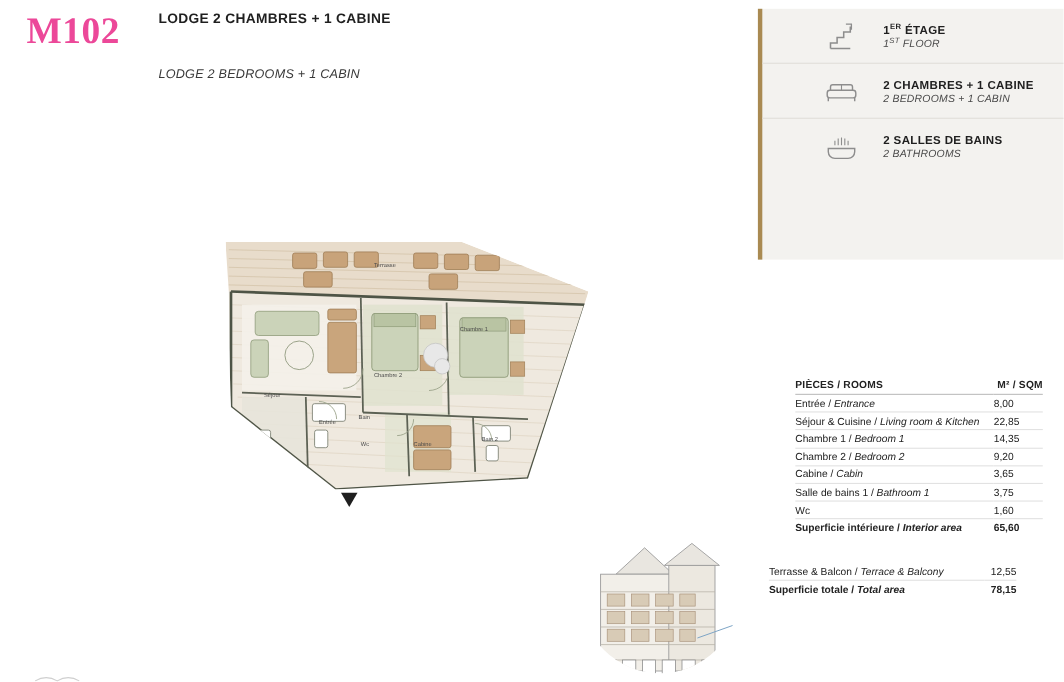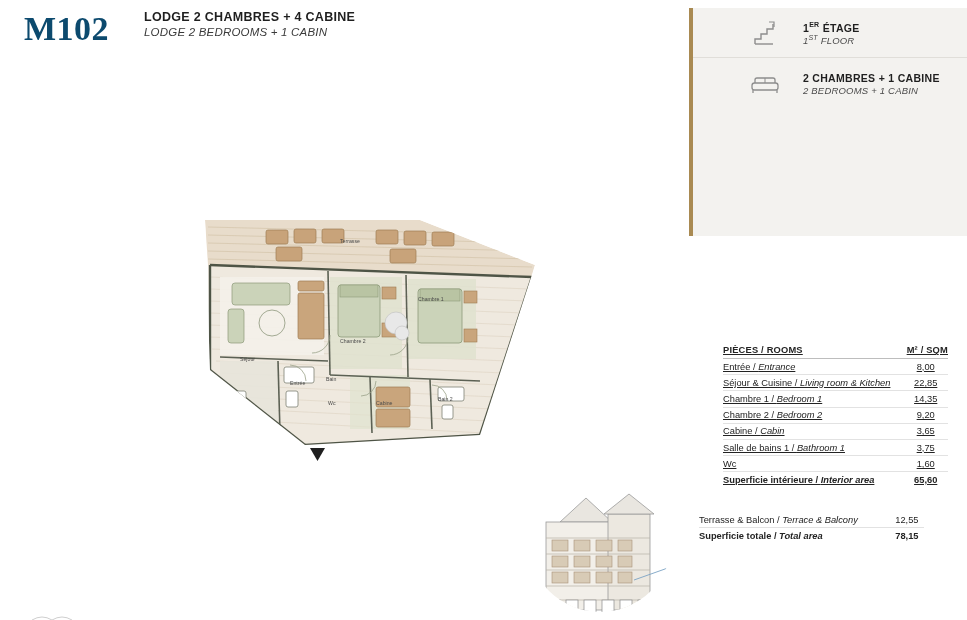--- a/index.html
+++ b/index.html
@@ -18,39 +18,40 @@
 
   
   .ref-code {
     position: absolute;
     left: 24px;
     top: 10px;
     font-family: "Liberation Serif", serif;
     font-size: 34px;
     font-weight: bold;
     letter-spacing: 0.5px;
-    color: #0c4a6e;
+    color: #ec4899;
   }
   .title-block {
     position: absolute;
     left: 144px;
     top: 9px;
     line-height: 1.3;
   }
   .title-fr {
     font-size: 12.5px;
     font-weight: bold;
     letter-spacing: 0.3px;
     color: #1f1f1f;
   }
   .title-en {
     font-size: 11.5px;
     font-style: italic;
     color: #3a3a3a;
     letter-spacing: 0.2px;
+    margin-top: 36px;
   }
 
   
   .info-panel {
     position: absolute;
     left: 689px;
     top: 8px;
     width: 278px;
     height: 228px;
     background: #f3f2ef;
@@ -105,37 +106,36 @@
     position: absolute;
     left: 723px;
     top: 345px;
     width: 225px;
     font-size: 9.3px;
     color: #232323;
   }
   .rooms-table table {
     width: 100%;
     border-collapse: collapse;
-    text-decoration: underline;
   }
   .rooms-table th {
     text-align: left;
     font-size: 9.3px;
     font-weight: bold;
     letter-spacing: 0.2px;
     padding: 0 0 3px 0;
     border-bottom: 1px solid #bdbdbd;
   }
   .rooms-table th.num { text-align: right; }
   .rooms-table td {
     padding: 2.6px 0;
     border-bottom: 1px solid #e2e2e2;
     vertical-align: bottom;
   }
-  .rooms-table td.num { text-align: center; white-space: nowrap; }
+  .rooms-table td.num { text-align: left; white-space: nowrap; }
   .rooms-table tr.total td {
     font-weight: bold;
     border-bottom: none;
     margin-left: 48px;
   }
   .rooms-table tr.total td em { font-style: italic; }
   .it { font-style: italic; }
 
   .rooms-table-2 {
     position: absolute;
@@ -144,21 +144,21 @@
     width: 225px;
     font-size: 9.3px;
     color: #232323;
   }
   .rooms-table-2 table { width: 100%; border-collapse: collapse; }
   .rooms-table-2 td {
     padding: 2.6px 0;
     border-bottom: 1px solid #e2e2e2;
     vertical-align: bottom;
   }
-  .rooms-table-2 td.num { text-align: left; white-space: nowrap; }
+  .rooms-table-2 td.num { text-align: right; white-space: nowrap; }
   .rooms-table-2 tr.total td {
     font-weight: bold;
     border-bottom: none;
     margin-top: 35px;
   }
 
   
   .elevation {
     position: absolute;
     left: 500px;
@@ -174,21 +174,21 @@
     width: 90px;
     height: 10px;
   }
 </style>
 </head>
 <body>
 
 <div class="ref-code">M102</div>
 
 <div class="title-block">
-  <div class="title-fr">LODGE 2 CHAMBRES + 4 CABINE</div>
+  <div class="title-fr">LODGE 2 CHAMBRES + 1 CABINE</div>
   <div class="title-en">LODGE 2 BEDROOMS + 1 CABIN</div>
 </div>
 
 <div class="info-panel">
 
 
   <div class="info-row">
     <div class="info-icon">
       <svg width="26" height="28" viewBox="0 0 26 28">
         <polyline points="3,24 3,19 9,19 9,14 15,14 15,9 21,9 21,4" fill="none" stroke="#8d8d8d" stroke-width="1.4"></polyline>
@@ -211,20 +211,36 @@
         <line x1="4" y1="16" x2="4" y2="19" stroke="#8d8d8d" stroke-width="1.3"></line>
         <line x1="28" y1="16" x2="28" y2="19" stroke="#8d8d8d" stroke-width="1.3"></line>
       </svg>
     </div>
     <div class="info-text">
       <div class="info-fr">2 CHAMBRES + 1 CABINE</div>
       <div class="info-en">2 BEDROOMS + 1 CABIN</div>
     </div>
   </div>
 
+  <div class="info-row">
+    <div class="info-icon">
+      <svg width="30" height="26" viewBox="0 0 30 26">
+        <path d="M3 13 h24 v3 a6 6 0 0 1 -6 6 h-12 a6 6 0 0 1 -6 -6 z" fill="none" stroke="#8d8d8d" stroke-width="1.3"></path>
+        <line x1="12" y1="4" x2="12" y2="10" stroke="#8d8d8d" stroke-width="1"></line>
+        <line x1="15" y1="3" x2="15" y2="10" stroke="#8d8d8d" stroke-width="1"></line>
+        <line x1="18" y1="4" x2="18" y2="10" stroke="#8d8d8d" stroke-width="1"></line>
+        <line x1="9" y1="6" x2="9" y2="10" stroke="#8d8d8d" stroke-width="1"></line>
+        <line x1="21" y1="6" x2="21" y2="10" stroke="#8d8d8d" stroke-width="1"></line>
+      </svg>
+    </div>
+    <div class="info-text">
+      <div class="info-fr">2 SALLES DE BAINS</div>
+      <div class="info-en">2 BATHROOMS</div>
+    </div>
+  </div>
 
 </div>
 
 <div class="plan-wrap">
   <svg width="380" height="270" viewBox="0 0 380 270">
     <defs>
       <clipPath id="planClip">
         <polygon points="25,15 240,15 355,60 300,230 125,240 30,165"></polygon>
       </clipPath>
     </defs>

